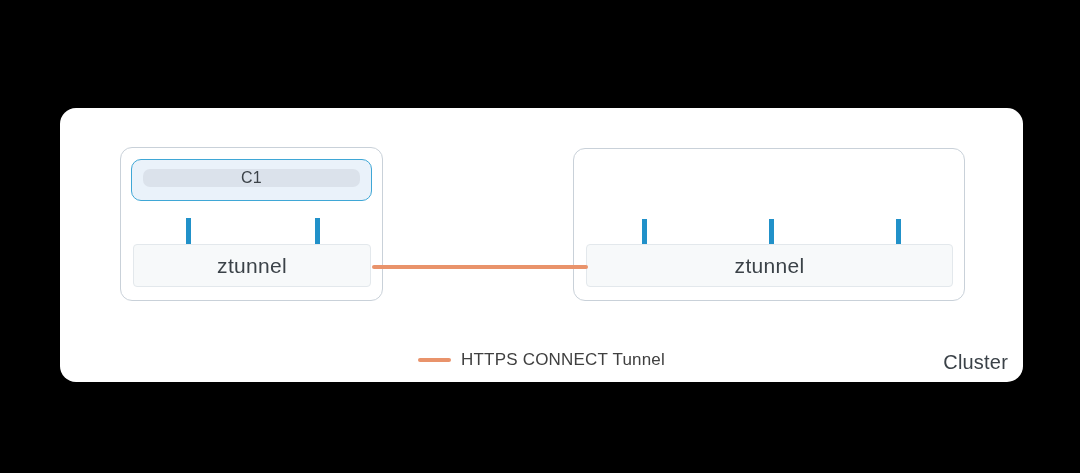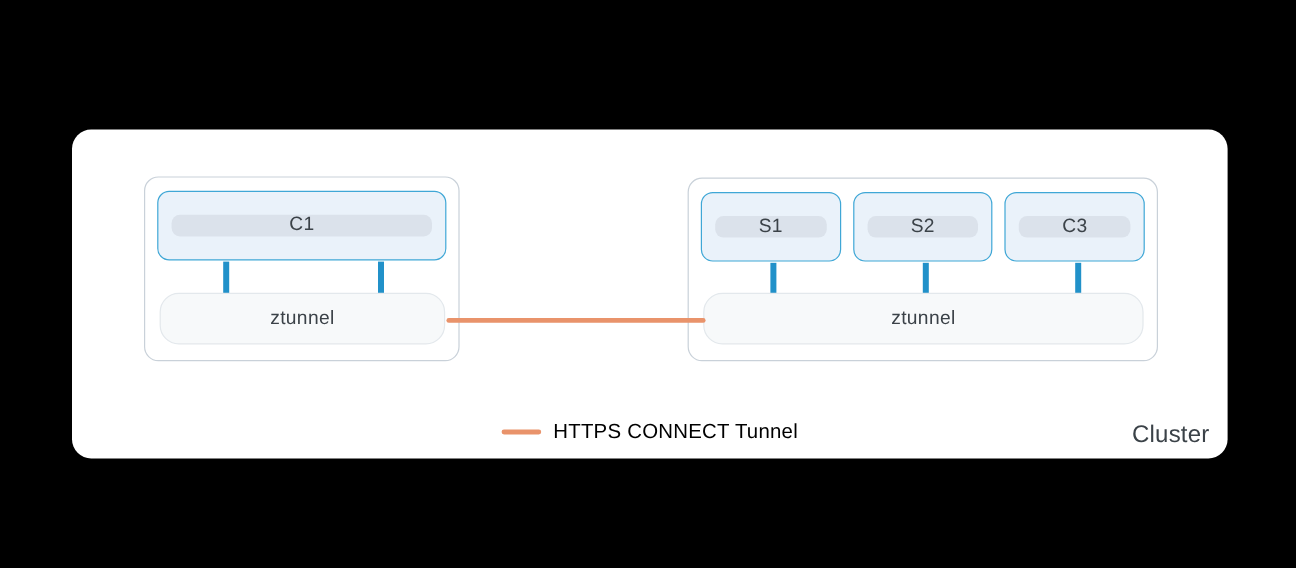--- a/index.html
+++ b/index.html
@@ -18,54 +18,54 @@
     border: 1px solid #c9d1d9; border-radius: 12px;
   }
   .node-left  { left: 120px; top: 147px; width: 263px; height: 154px; }
   .node-right { left: 573px; top: 148px; width: 392px; height: 153px; }
 
   .pods {
     position: absolute; left: 0; top: 11px; width: 100%;
     display: flex; gap: 10px; padding: 0 10px;
   }
   .pod {
-    flex: 1 1 0; height: 58px;
+    flex: 1 1 0; height: 42px;
     background: #eaf2fa; border: 1.5px solid #3fa7d6; border-radius: 10px;
-    display: flex; align-items: center;
+    display: flex; align-items: flex-start;
   }
   .pod-inner {
     flex: 1; margin: 9px 11px;
     background: #dbe2eb; border-radius: 7px;
     display: flex; align-items: center; justify-content: center;
     font-size: 16px; font-weight: 500; color: #3b4248; letter-spacing: 0.3px;
   }
 
   .connector-v {
     position: absolute; width: 5px; background: #2191c9;
     top: 69.5px; height: 29px;
   }
 
   .ztunnel {
     position: absolute; left: 12px; right: 11px; bottom: 13px; height: 43px;
-    background: #f7f9fa; border: 1px solid #e3e8ec; border-radius: 16px;
+    background: #f7f9fa; border: 1px solid #e3e8ec; border-radius: 4px;
     display: flex; align-items: center; justify-content: center;
-    font-size: 16px; font-weight: 500; color: #3b4248; letter-spacing: 0.3px;
+    font-size: 21px; font-weight: 500; color: #3b4248; letter-spacing: 0.3px;
   }
 
   .connector-h {
     position: absolute; left: 372px; top: 265px; width: 216px; height: 4px;
     background: #e9936b; border-radius: 2px;
   }
 
   .legend {
     position: absolute; left: 60px; top: 350px; width: 963px;
     display: flex; align-items: center; justify-content: center; gap: 10px;
   }
   .legend-swatch { width: 33px; height: 4px; border-radius: 2px; background: #e9936b; }
-  .legend-label { font-size: 17px; font-weight: 500; color: #000000; letter-spacing: 0.2px; }
+  .legend-label { font-size: 17px; font-weight: 500; color: #404040; letter-spacing: 0.2px; }
 
   .cluster-label {
     position: absolute; right: 72px; top: 351px;
     font-size: 20px; font-weight: 500; color: #3b4248; letter-spacing: 0.2px;
   }
 </style>
 </head>
 <body>
 
 <div class="stage">
@@ -77,31 +77,20 @@
         <div class="pod">
           <div class="pod-inner">C1</div>
         </div>
       </div>
       <div class="connector-v" style="left:65px;"></div>
       <div class="connector-v" style="left:194px;"></div>
       <div class="ztunnel">ztunnel</div>
     </div>
 
     <div class="node node-right" style="left:513px; top:40px;">
-      <div class="pods">
-        <div class="pod">
-          <div class="pod-inner">S1</div>
-        </div>
-        <div class="pod">
-          <div class="pod-inner">S2</div>
-        </div>
-        <div class="pod">
-          <div class="pod-inner">C3</div>
-        </div>
-      </div>
       <div class="connector-v" style="left:68px;"></div>
       <div class="connector-v" style="left:195px;"></div>
       <div class="connector-v" style="left:322px;"></div>
       <div class="ztunnel">ztunnel</div>
     </div>
 
     <div class="connector-h" style="left:312px; top:157px;"></div>
 
     <div class="legend" style="left:0; top:242px; width:963px;">
       <div class="legend-swatch"></div>

